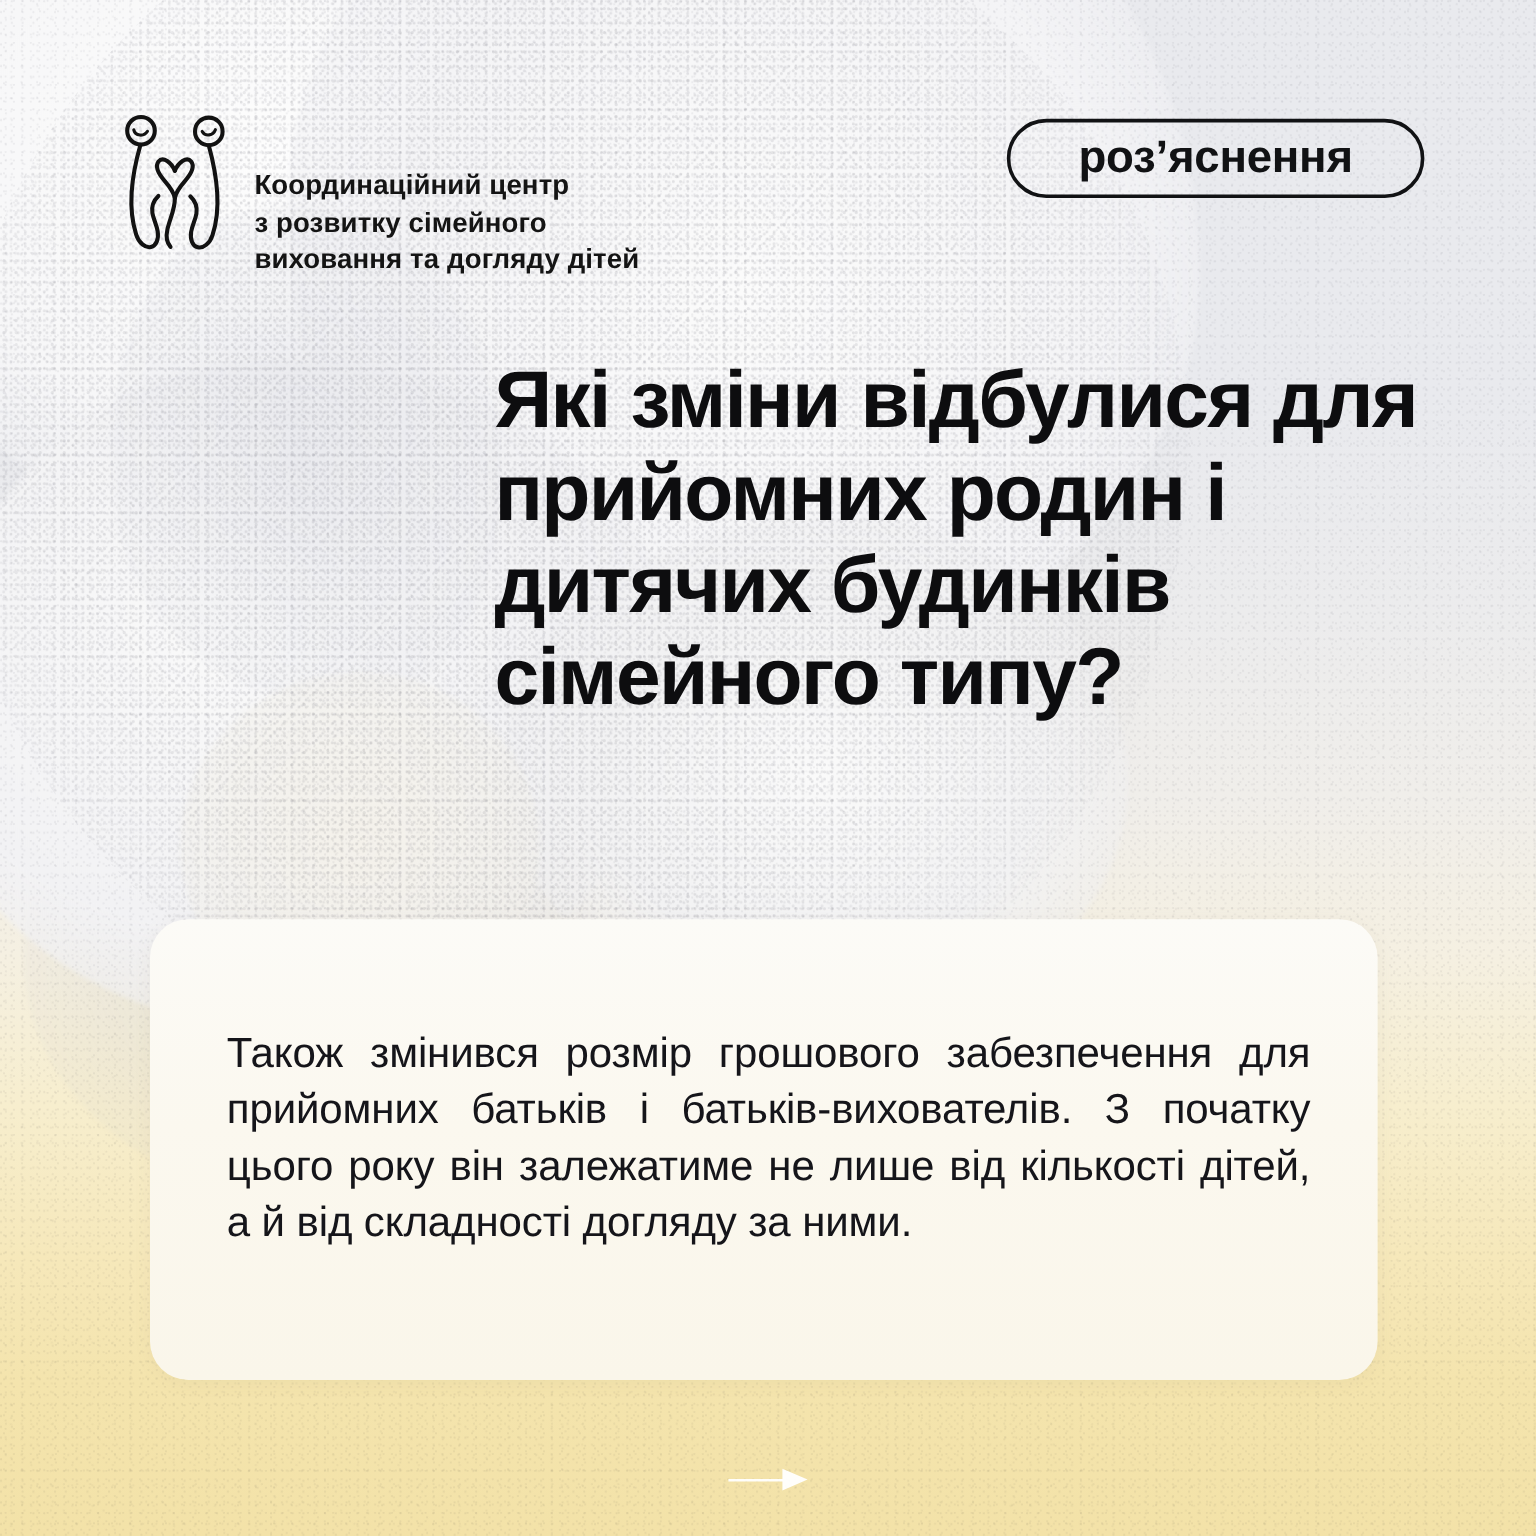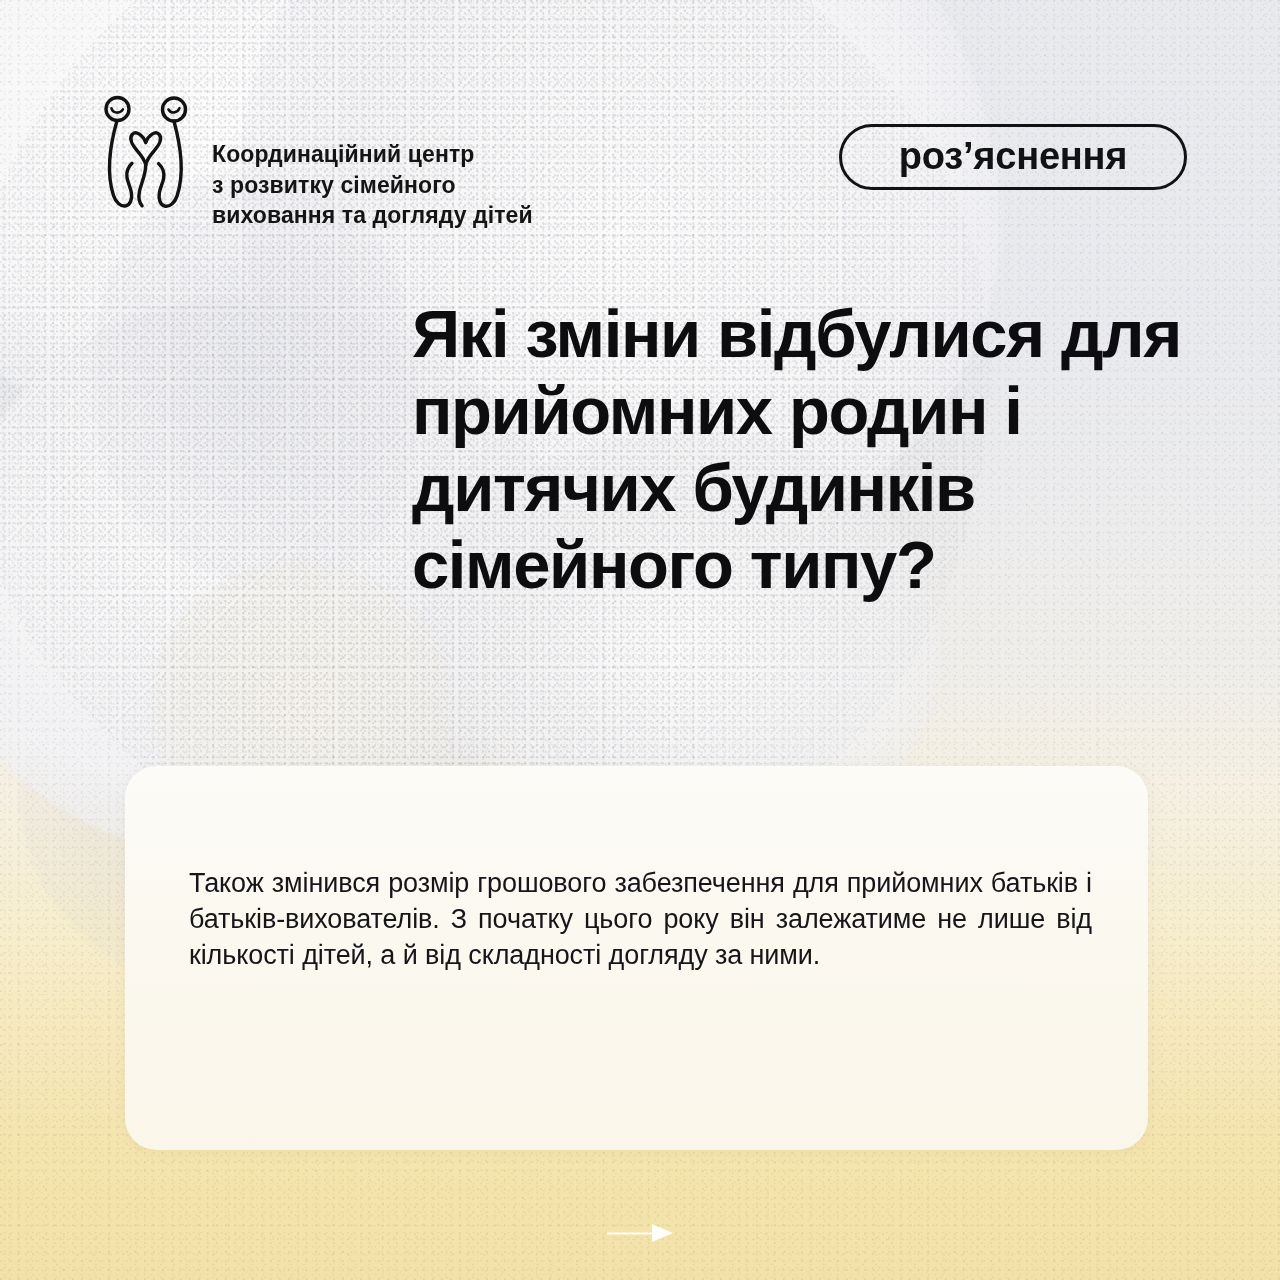--- a/index.html
+++ b/index.html
@@ -142,21 +142,21 @@
     font-weight: bold;
     line-height: 1.33;
     color: #141414;
     letter-spacing: 0.1px;
     white-space: pre-line;
   }
 
   .badge {
     position: absolute;
     right: 93px;
-    top: 29px;
+    top: 4px;
     height: 66px;
     min-width: 348px;
     padding: 0 34px;
     display: flex;
     align-items: center;
     justify-content: center;
     border: 3.5px solid #111214;
     border-radius: 999px;
     background: transparent;
     text-align: center;
@@ -191,23 +191,23 @@
     top: 766px;
     width: 1023px;
     height: 384px;
     background: linear-gradient(to bottom, #fcfbf7 0%, #fbf8ef 45%, #faf6ea 100%);
     border-radius: 32px;
     box-shadow: 0 2px 14px rgba(150,145,120,0.08);
   }
   .body-text {
     position: absolute;
     left: 64px;
-    top: 72px;
+    top: 54px;
     right: 56px;
-    font-size: 27px;
+    font-size: 35px;
     line-height: 1.34;
     color: #15151a;
     letter-spacing: -0.1px;
     text-align: justify;
     text-align-last: left;
     white-space: pre-line;
   }
 
   
   .next-arrow {

